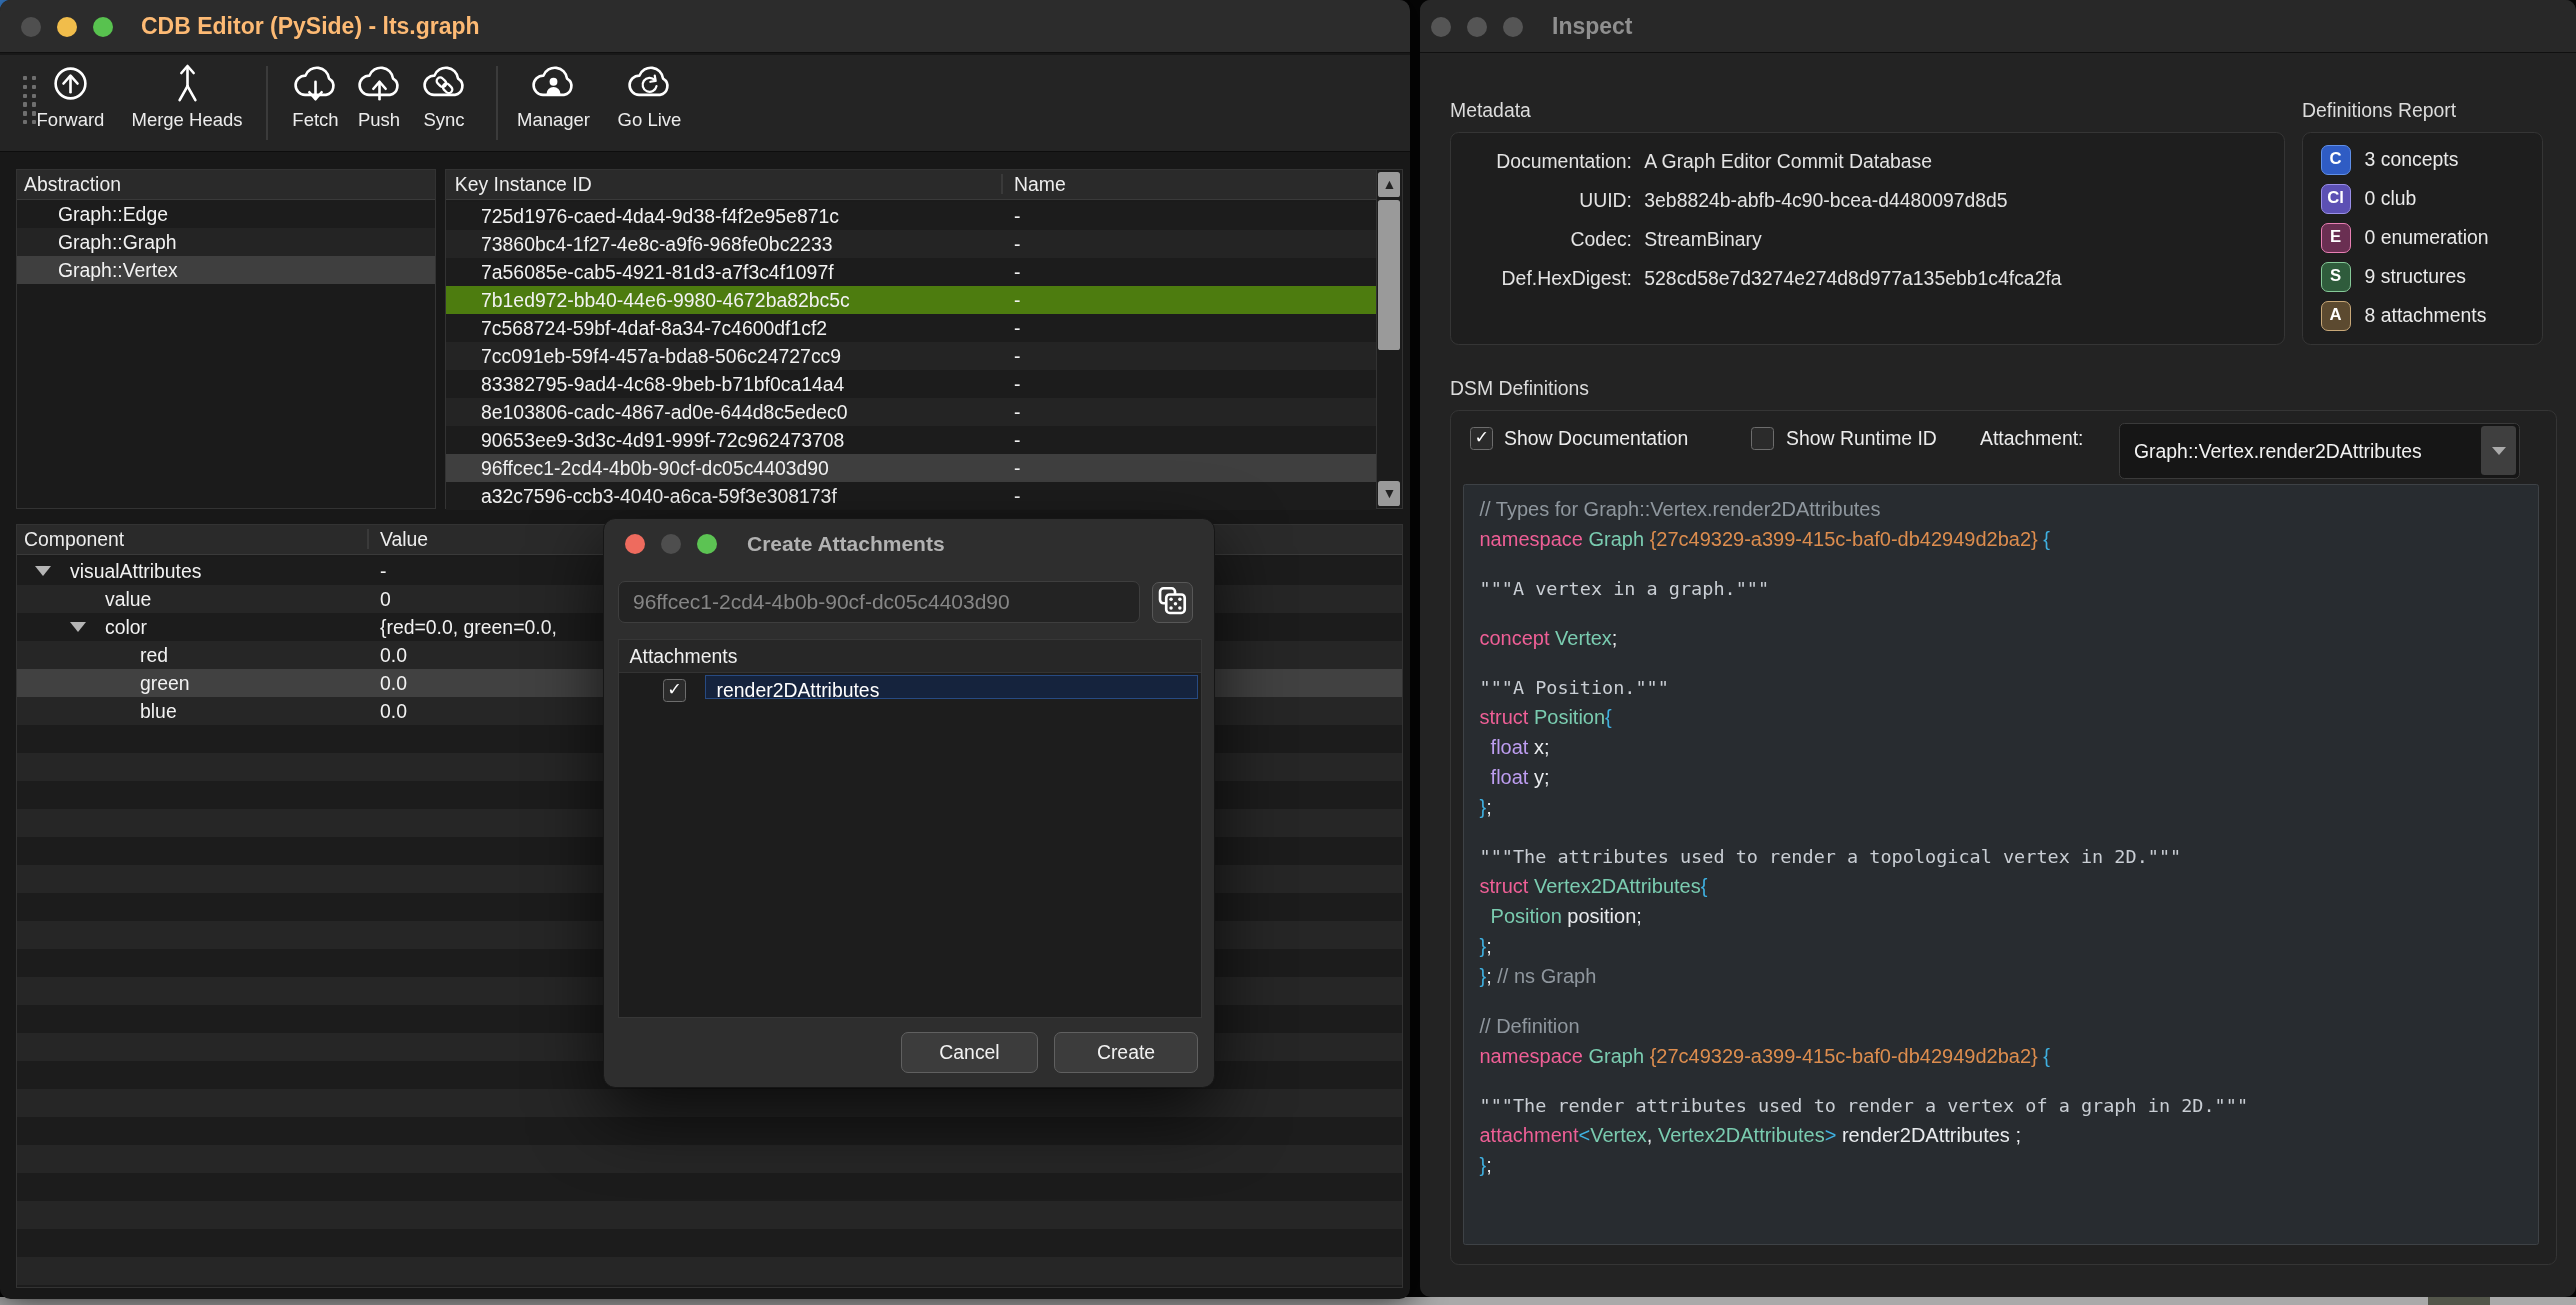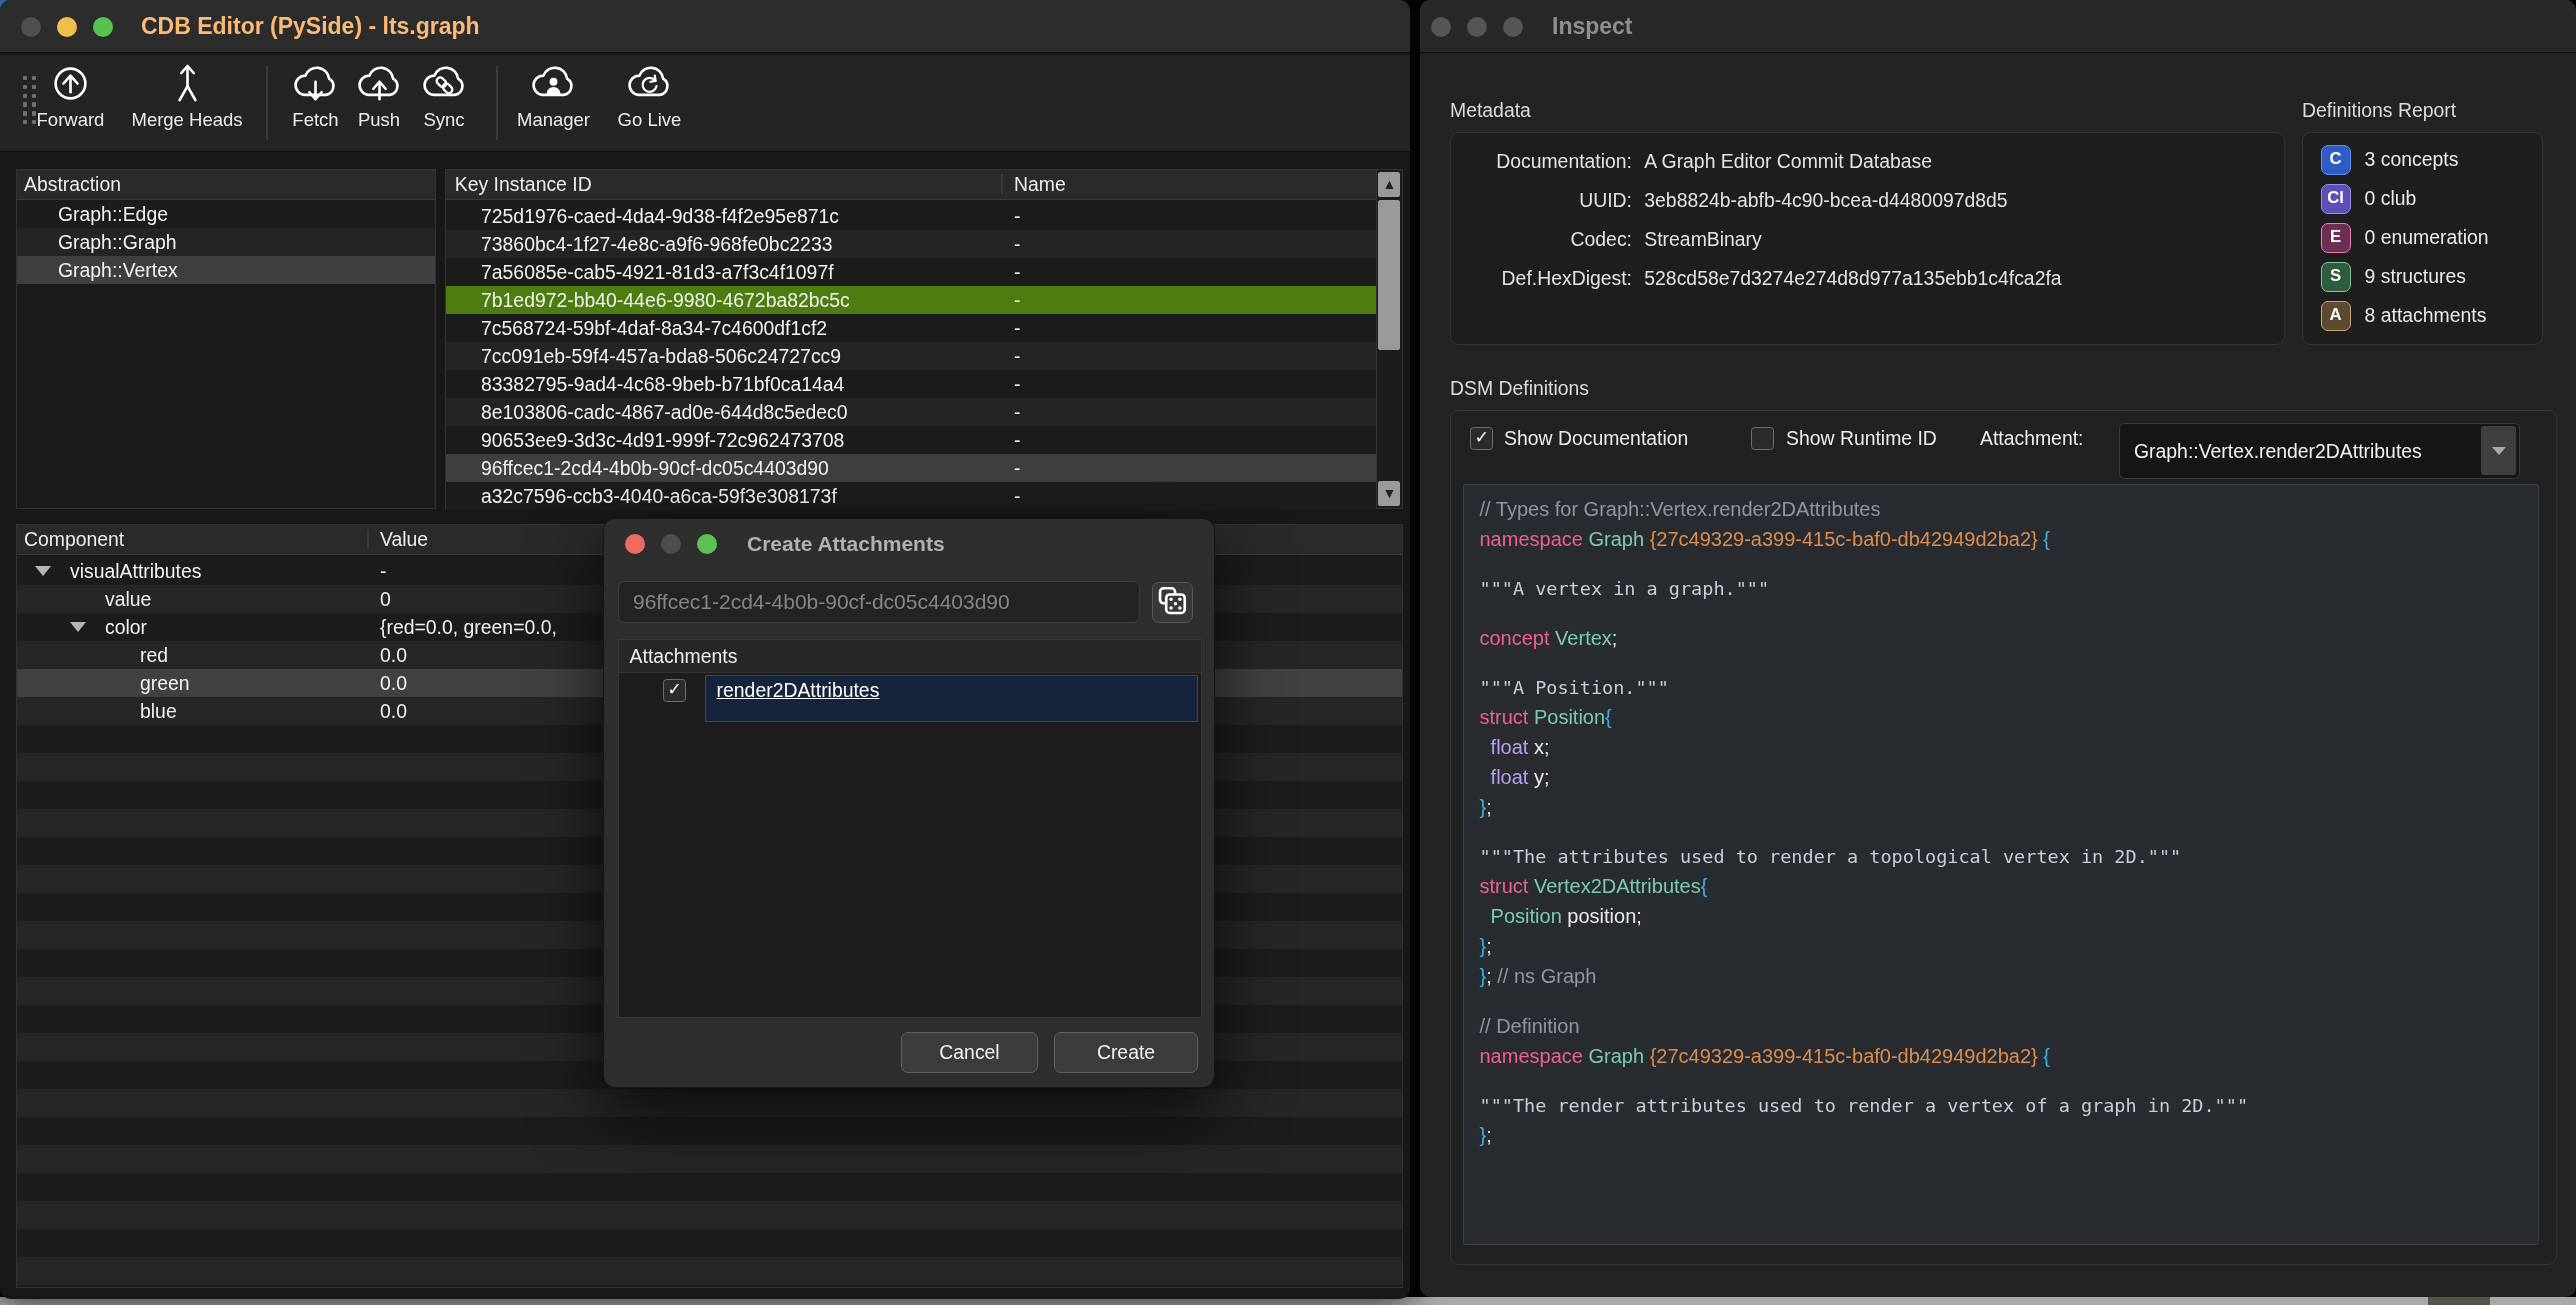--- a/index.html
+++ b/index.html
@@ -53,21 +53,21 @@
 
   
   #dialog { position:absolute; left:603px; top:518px; width:612px; height:570px; background:#2e2e2e; border:0.9px solid #161616; border-radius:12.3px; box-shadow:0 26.4px 70px rgba(0,0,0,.7); }
   #dialog .titlebar { background:transparent; border-bottom:none; height:49px; }
   #dialog .win-title { color:#b2b2b2; font-size:21px; left:143px; height:49px; line-height:49px; }
   #dlg-field { position:absolute; left:14px; top:62px; width:522px; height:42px; background:#232323; border:1.8px solid #3e3e3e; border-radius:7px; color:#868686; font-size:21px; line-height:39px; padding-left:14px; white-space:nowrap; overflow:hidden; }
   #dlg-dice { position:absolute; left:548px; top:63px; width:41px; height:41px; background:#383838; border:1.8px solid #575757; border-radius:7px; }
   #dlg-list { position:absolute; left:14px; top:120px; width:584px; height:379px; background:#1d1d1d; border:1.8px solid #373737; }
   #dlg-list-header { height:33px; background:#272727; border-bottom:1.8px solid #333; color:#f0f0f0; font-size:19.4px; line-height:32px; padding-left:10.6px; }
   .checkbox { position:absolute; width:23px; height:23px; background:#2b2b2b; border:1.8px solid #6d6d6d; border-radius:3.5px; color:#fff; font-size:17.6px; line-height:19.4px; text-align:center; }
-  #dlg-row-label { position:absolute; left:86px; right:3.5px; top:1.8px; height:47px; background:#15233d; border:1.8px solid #274a82; color:#fff; font-size:19.4px; line-height:28px; padding-left:10.6px;text-decoration:underline; }
+  #dlg-row-label { position:absolute; left:86px; right:3.5px; top:1.8px; height:24px; background:#15233d; border:1.8px solid #274a82; color:#fff; font-size:19.4px; line-height:28px; padding-left:10.6px; }
   .dlg-btn { position:absolute; top:513px; height:41px; background:#3c3c3c; border:0.9px solid #606060; border-radius:7px; color:#f2f2f2; font-size:19.4px; text-align:center; line-height:39px; }
   #btn-cancel { left:297px; width:137px; }
   #btn-create { left:450px; width:144px; }
 
   
   .section-label { position:absolute; font-size:19.4px; color:#dcdcdc; }
   .gbox { position:absolute; background:#1e1e1e; border:1.8px solid #353535; border-radius:8.8px; }
   .meta-row { display:flex; height:39px; line-height:39px; font-size:19.4px; color:#e3e3e3; }
   .meta-label { width:181px; text-align:right; flex:none; }
   .meta-value { padding-left:12.3px; white-space:nowrap; }
@@ -428,17 +428,18 @@
         <div class="code-line"><span class="tk-doc">"""The attributes used to render a topological vertex in 2D."""</span></div>
         <div class="code-line"><span class="tk-kw">struct </span><span class="tk-ty">Vertex2DAttributes</span><span class="tk-br">{</span></div>
         <div class="code-line"><span class="tk-ty">  Position </span><span class="tk-pl">position;</span></div>
         <div class="code-line"><span class="tk-br">}</span><span class="tk-pl">;</span></div>
         <div class="code-line"><span class="tk-br">}</span><span class="tk-pl">; </span><span class="tk-cm">// ns Graph</span></div>
         <div class="code-blank"></div>
         <div class="code-line"><span class="tk-cm">// Definition</span></div>
         <div class="code-line"><span class="tk-kw">namespace </span><span class="tk-ty">Graph </span><span class="tk-uuid">{27c49329-a399-415c-baf0-db42949d2ba2}</span><span class="tk-br"> {</span></div>
         <div class="code-blank"></div>
         <div class="code-line"><span class="tk-doc">"""The render attributes used to render a vertex of a graph in 2D."""</span></div>
+        <div class="code-line"><span class="tk-kw">attachment</span><span class="tk-br">&lt;</span><span class="tk-ty">Vertex</span><span class="tk-pl">, </span><span class="tk-ty">Vertex2DAttributes</span><span class="tk-br">&gt;</span><span class="tk-pl"> render2DAttributes ;</span></div>
         <div class="code-line"><span class="tk-br">}</span><span class="tk-pl">;</span></div>
       </div>
   </div>
 </div>
 
 
 </body></html>

